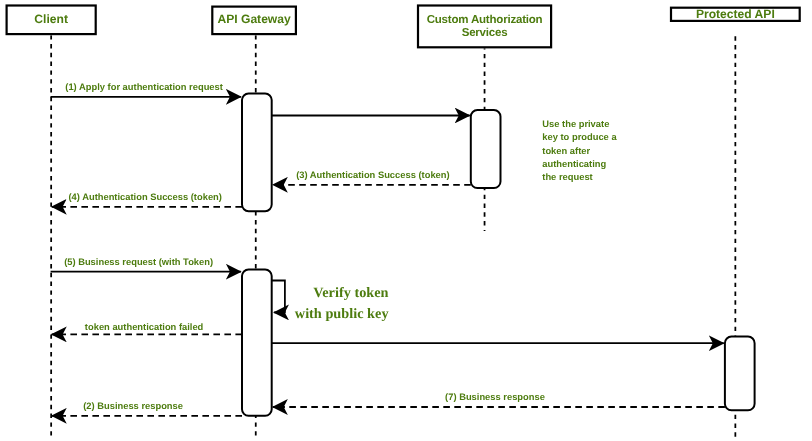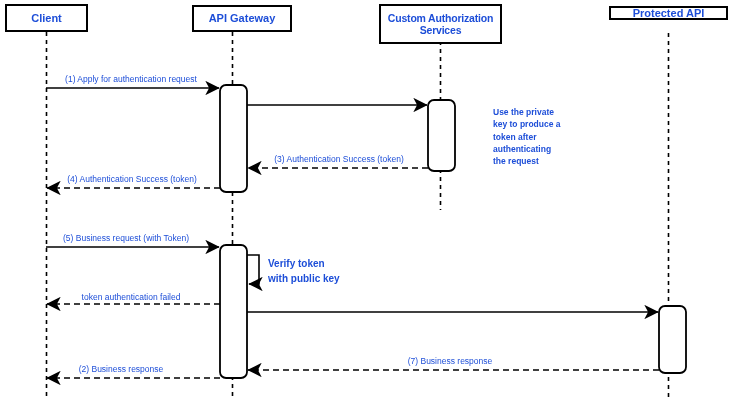--- a/index.html
+++ b/index.html
@@ -2,21 +2,21 @@
 <html><head>
 <meta charset="utf-8">
 <style>
   html, body { margin: 0; padding: 0; background: #ffffff; }
   #canvas {
     position: relative;
     width: 738px;
     height: 401px;
     background: #ffffff;
     font-family: "Liberation Sans", sans-serif;
-    color: #1d4ed8;
+    color: #4d7c0f;
     overflow: hidden;
   }
   #wires { position: absolute; left: 0; top: 0; }
 
   .participant {
     position: absolute;
     box-sizing: border-box;
     border: 2px solid #000000;
     background: #ffffff;
     display: flex;
@@ -28,35 +28,36 @@
     line-height: 1.15;
     z-index: 3;
   }
   .participant .plabel { width: 100%; }
   .participant.custom .plabel { font-size: 10.5px; letter-spacing: -0.2px; }
 
   .msg-label {
     position: absolute;
     transform: translateX(-50%);
     white-space: nowrap;
-    font-weight: 400;
+    font-weight: 700;
     font-size: 8.5px;
     line-height: 1.2;
     z-index: 4;
     background: #ffffff;
     padding: 0 2px;
   }
   .free-label {
     position: absolute;
     font-weight: 700;
-    font-size: 10px;
+    font-size: 13px;
     line-height: 1.45;
     z-index: 4;
     white-space: pre-line;
-    text-align: left;
+    text-align: right;
+    font-family: Liberation Serif, serif;
   }
   .note-label {
     position: absolute;
     font-weight: 700;
     font-size: 8.5px;
     line-height: 1.45;
     z-index: 4;
     white-space: pre-line;
     text-align: left;
     margin-left: 32px;
@@ -92,21 +93,21 @@
     <path d="M247,255 L259,255 L259,284 L249,284" fill="none" stroke="#000000" stroke-width="1.6" marker-end="url(#arrowhead)"></path>
     <line x1="220" y1="304" x2="47" y2="304" stroke="#000000" stroke-width="1.6" stroke-dasharray="6,4" marker-end="url(#arrowhead)"></line>
     <line x1="247" y1="312" x2="658" y2="312" stroke="#000000" stroke-width="1.6" marker-end="url(#arrowhead)"></line>
     <line x1="659" y1="370" x2="248" y2="370" stroke="#000000" stroke-width="1.6" stroke-dasharray="6,4" marker-end="url(#arrowhead)"></line>
     <line x1="220" y1="378" x2="47" y2="378" stroke="#000000" stroke-width="1.6" stroke-dasharray="6,4" marker-end="url(#arrowhead)"></line>
   </svg>
 
   <div class="participant" style="left:5px; top:4px; width:83px; height:28px;">
     <div class="plabel">Client</div>
   </div>
-  <div class="participant" style="left:192px; top:5px; width:100px; height:27px;">
+  <div class="participant" style="left:192px; top:5px; width:78px; height:27px;">
     <div class="plabel">API Gateway</div>
   </div>
   <div class="participant custom" style="left:379px; top:4px; width:123px; height:40px;">
     <div class="plabel">Custom Authorization Services</div>
   </div>
   <div class="participant" style="left:609px; top:6px; width:119px; height:14px;">
     <div class="plabel">Protected API</div>
   </div>
 
   <div class="msg-label" style="left:131px; top:74px;">(1) Apply for authentication request</div>

